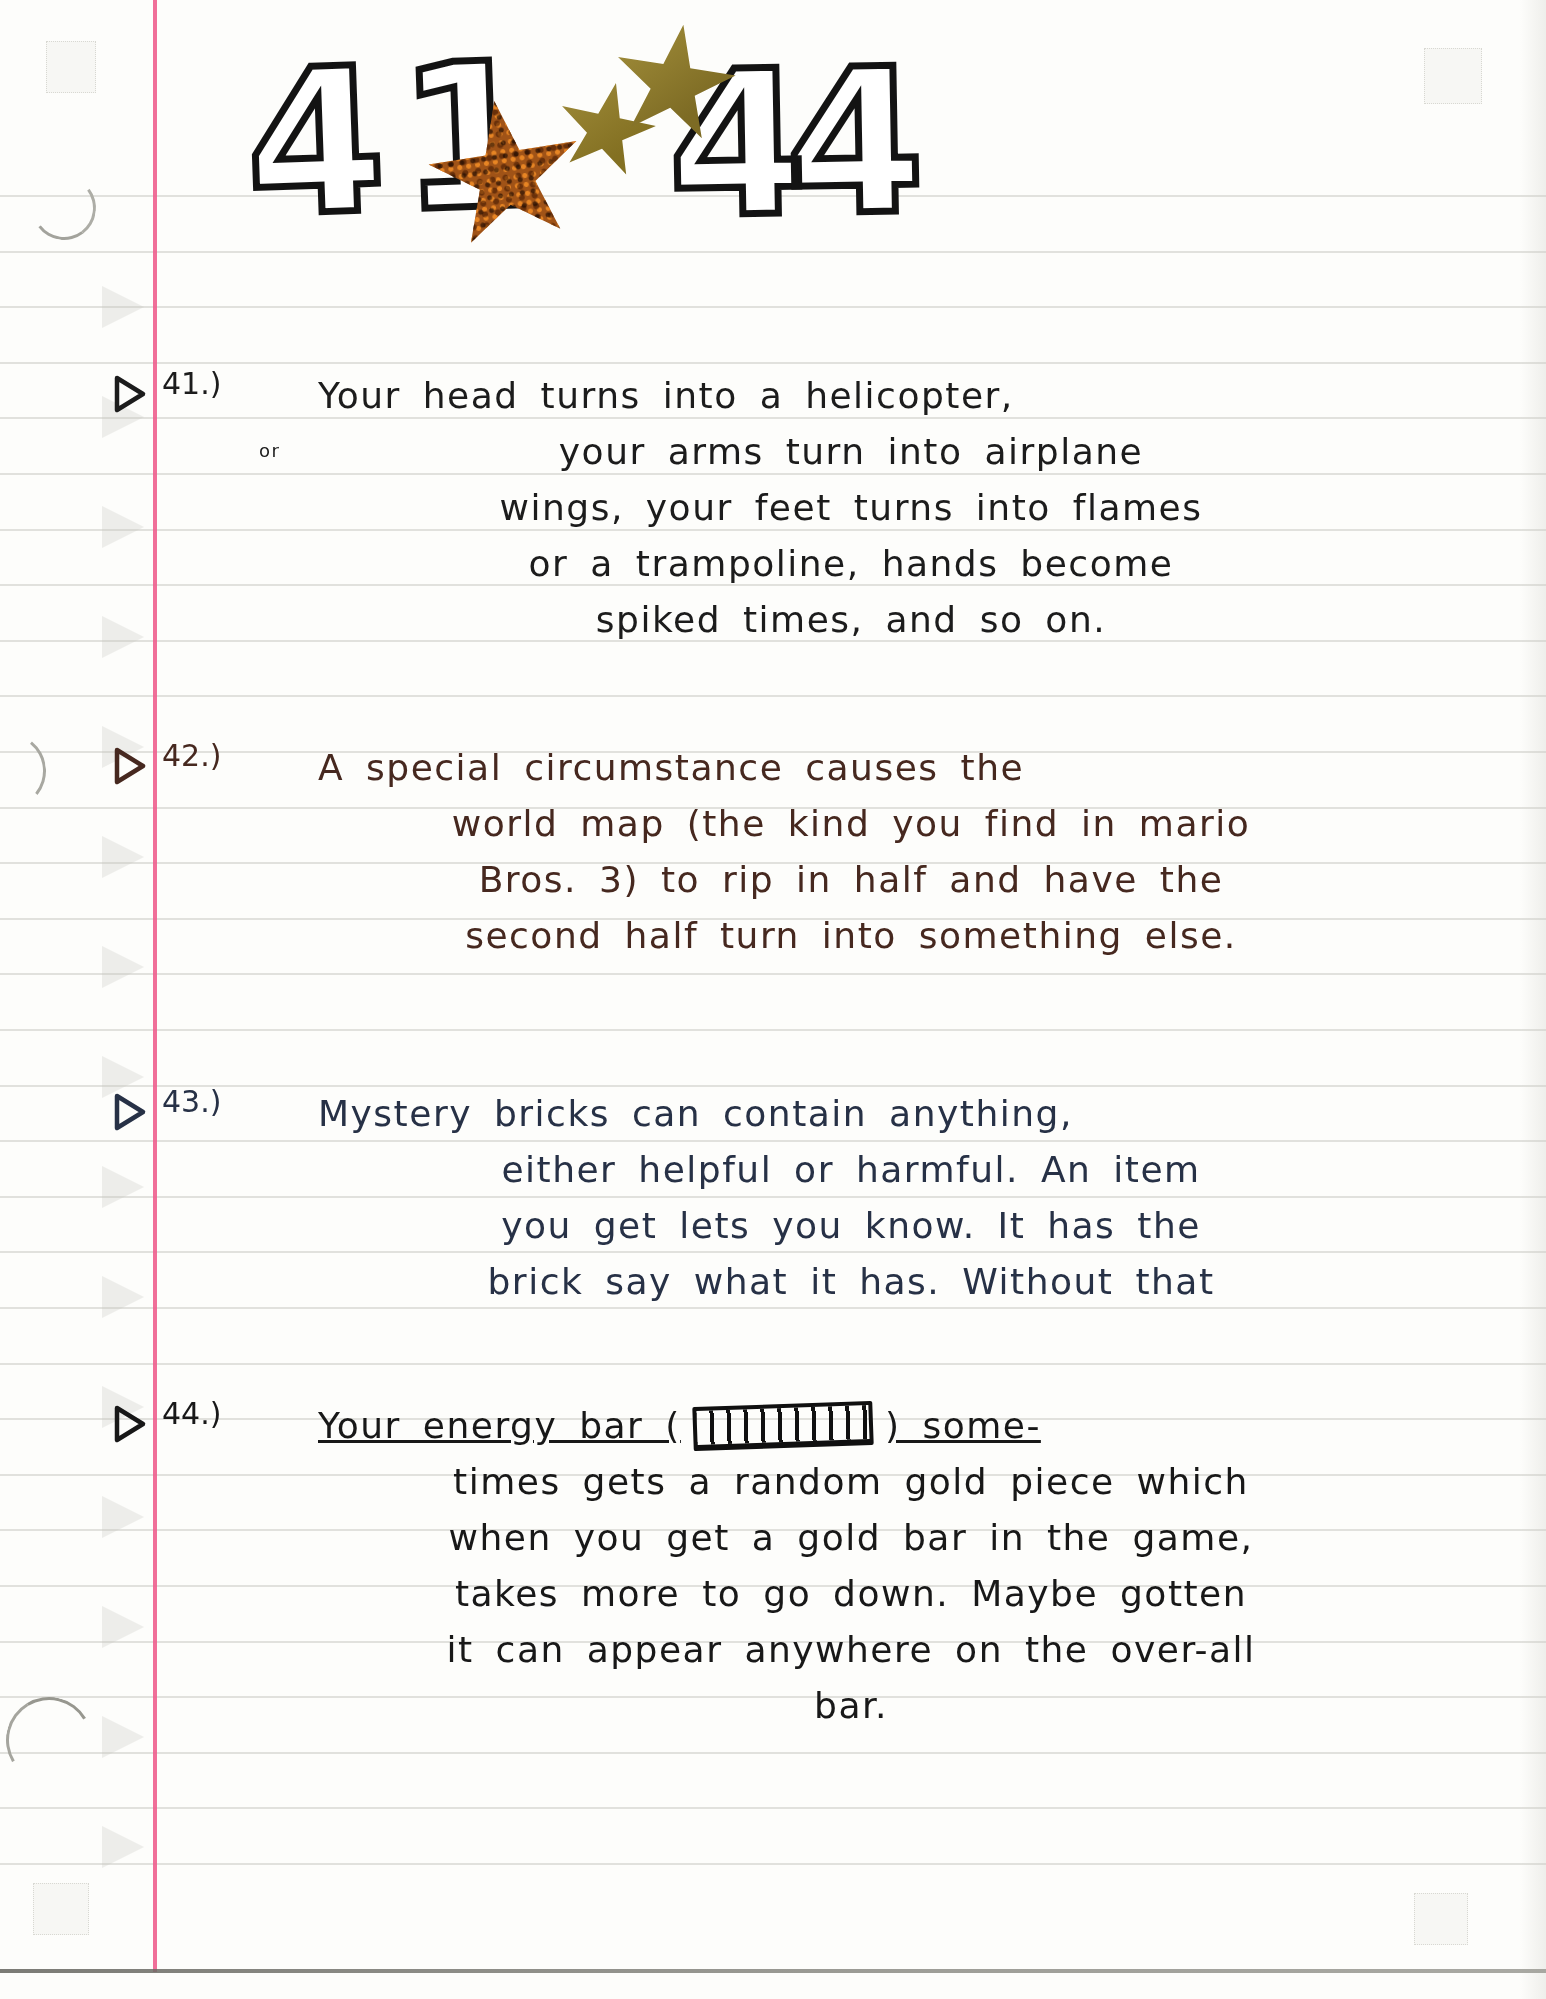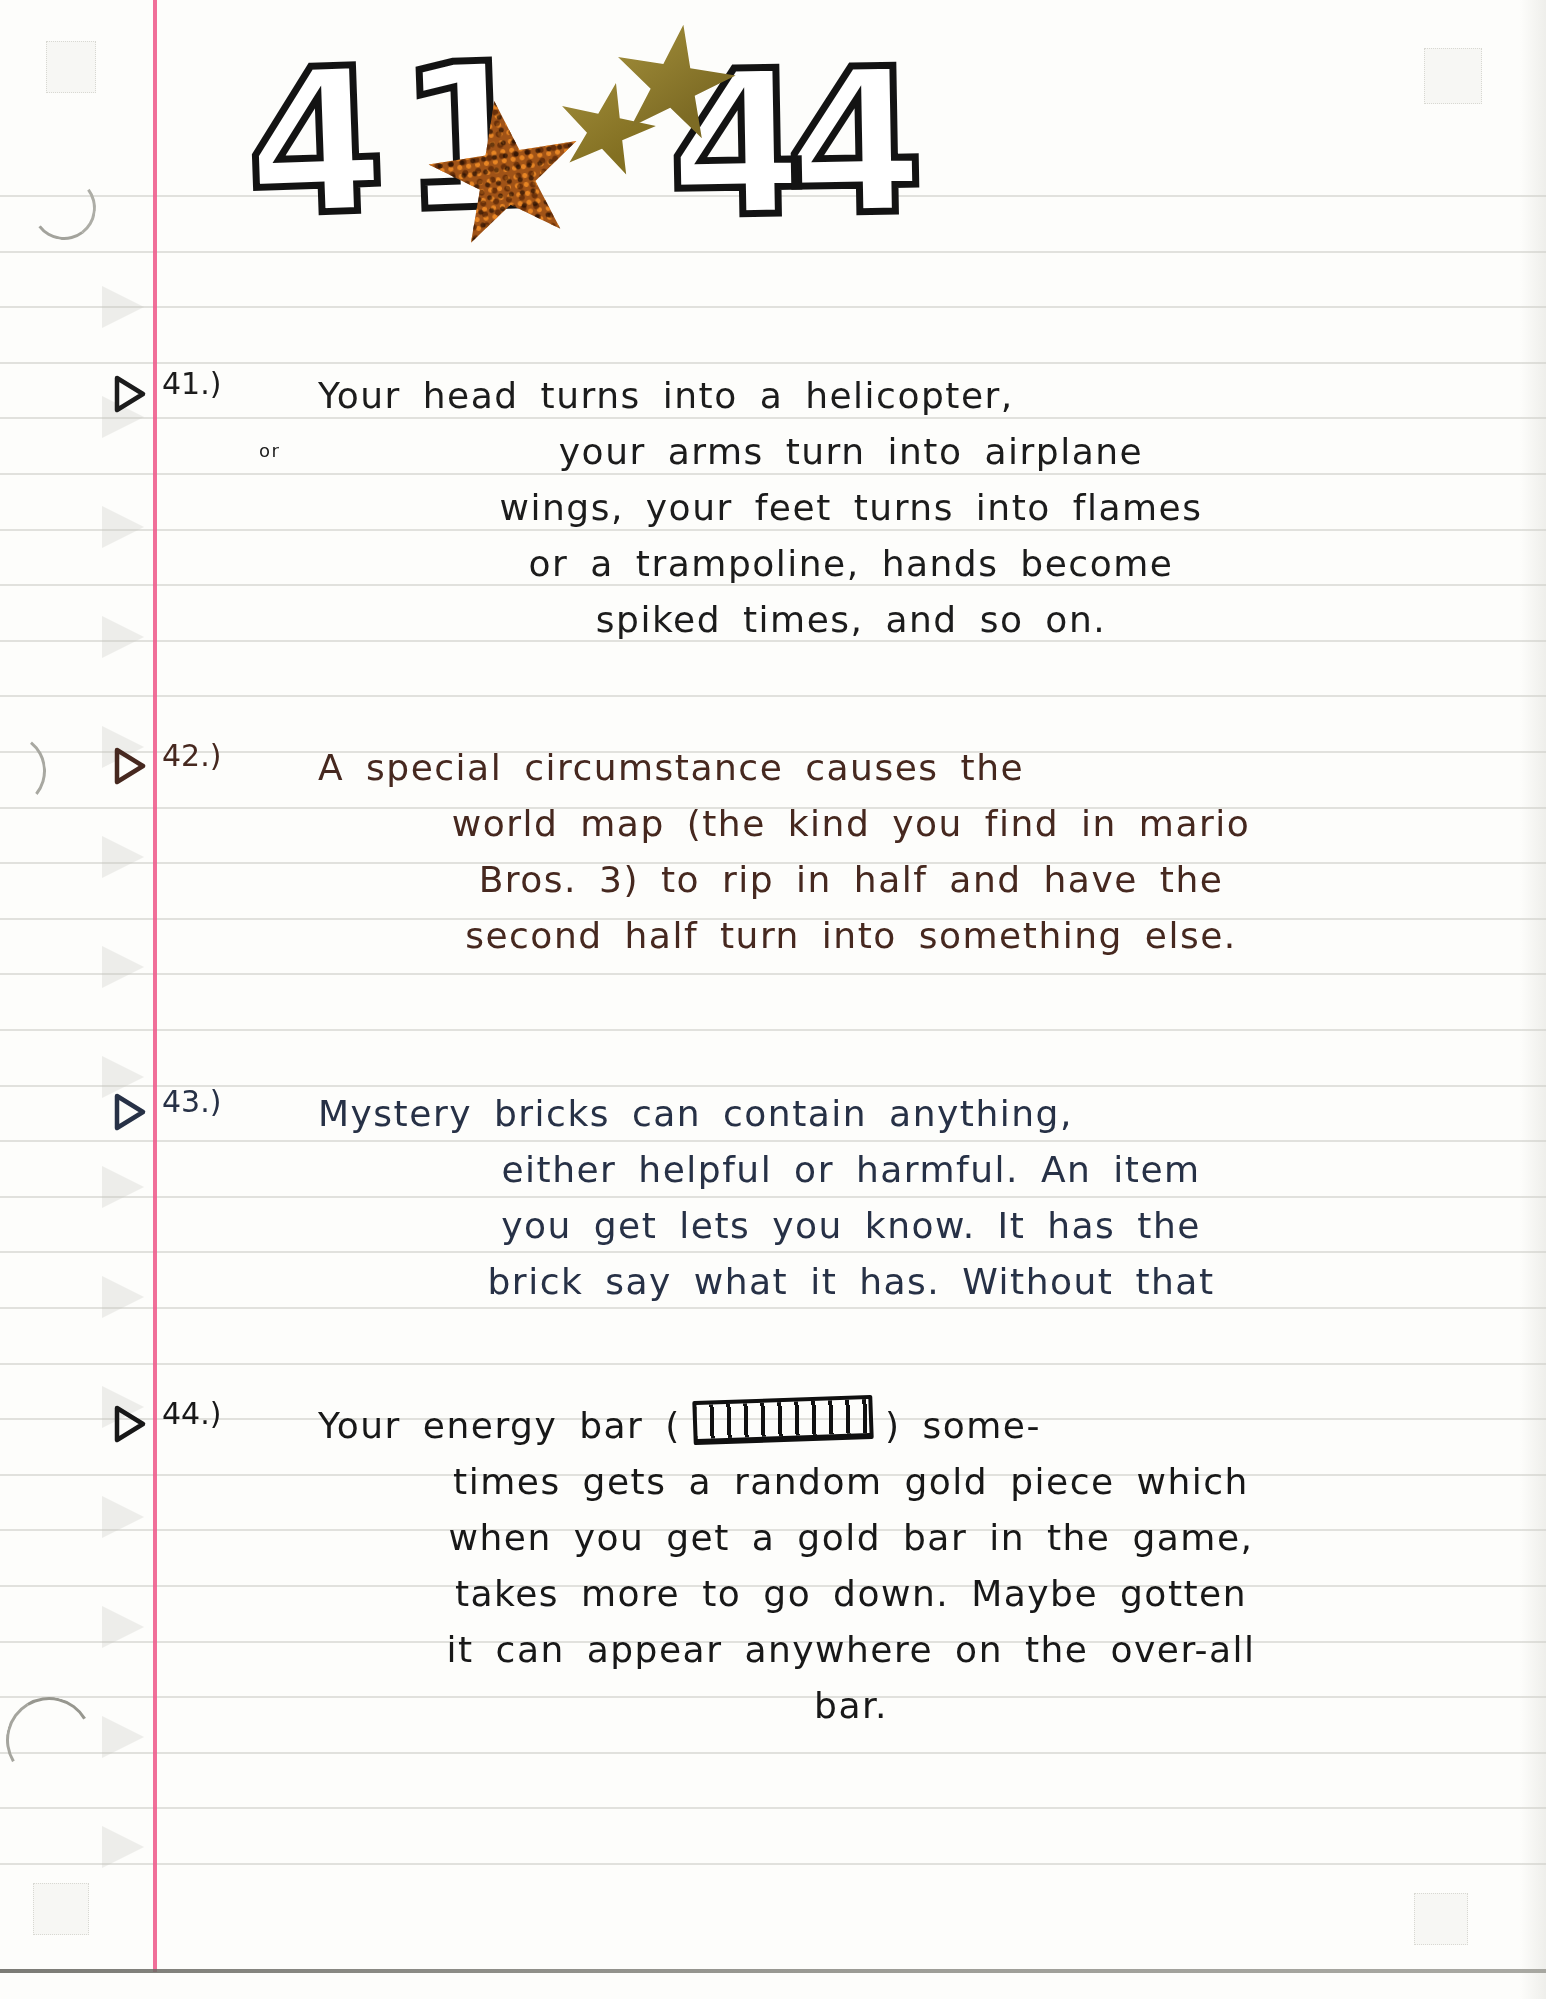--- a/index.html
+++ b/index.html
@@ -80,21 +80,21 @@
   .item .marker{position:absolute;left:112px;top:4px;}
   .item .num{position:absolute;left:162px;top:-2px;font-size:30px;letter-spacing:0;}
   .item .lines{position:absolute;left:300px;top:0;width:1150px;}
   .item .lines>div{line-height:56px;white-space:nowrap;margin-left:18px;}
   .item .lines>div+div{margin-left:-48px;text-align:center;}
   .item .side-note{position:absolute;left:214px;top:72px;font-size:18px;margin-left:45px;}
   .i41{top:368px;color:#1c1c1c;}
   .i42{top:740px;color:#46281f;}
   .i43{top:1086px;color:#273146;}
   .i44{top:1398px;color:#181818;}
-  .line-flex{display:flex;}
+  .line-flex{display:flex;align-items:center;text-decoration:underline;}
   .energy-bar{
     display:inline-block;width:172px;height:34px;
     border:4px solid #101010;border-bottom-width:6px;border-radius:2px;
     background:repeating-linear-gradient(90deg,transparent 0 13px,#101010 13px 17px);
     margin:0 12px;transform:rotate(-2deg);
   }
 </style>
 </head>
 <body>
 

